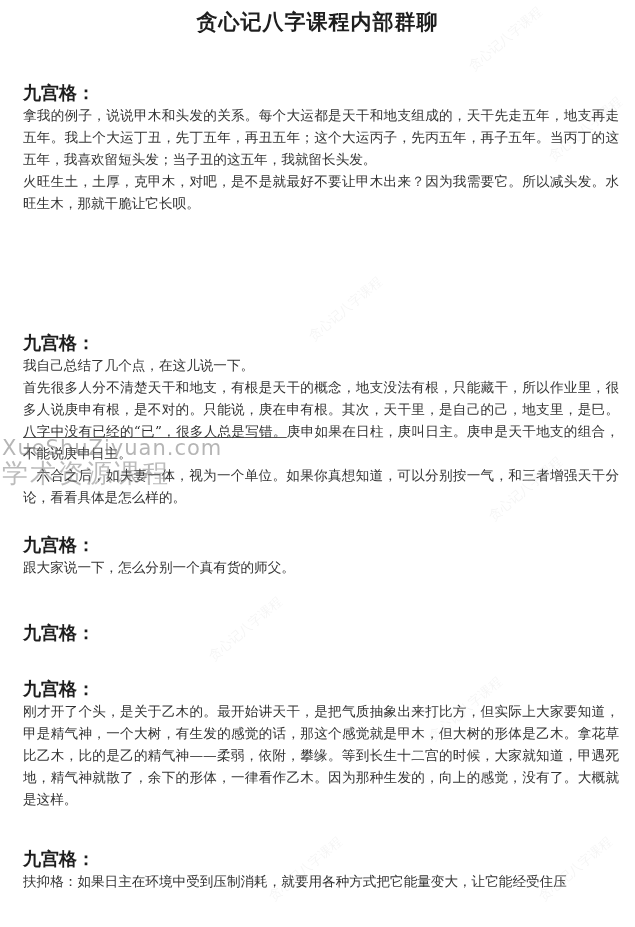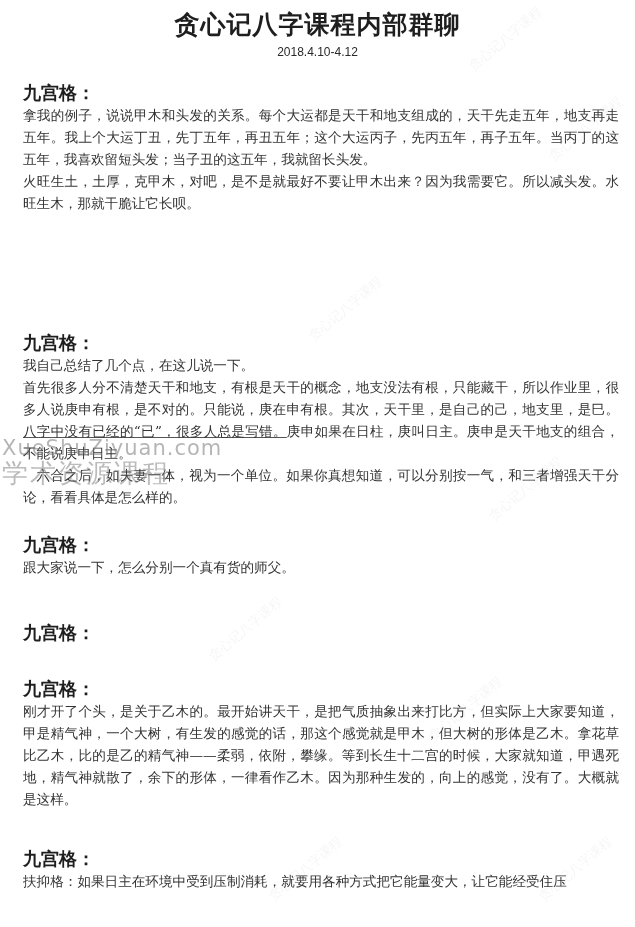--- a/index.html
+++ b/index.html
@@ -5,21 +5,21 @@
   html, body { margin: 0; padding: 0; }
   body {
     width: 635px; height: 927px; overflow: hidden;
     background: #ffffff; position: relative;
     font-family: "DejaVu Serif", "Liberation Serif", serif;
     color: #2a2a2a;
   }
   .page { position: absolute; left: 0; top: 0; width: 635px; height: 927px; }
   .title {
     position: absolute; left: 0; width: 635px; top: 8px; text-align: center;
-    font-size: 25px; font-weight: bold; letter-spacing: 1px; color: #1e1e1e;
+    font-size: 21px; font-weight: bold; letter-spacing: 1px; color: #1e1e1e;
     font-family: "DejaVu Sans", sans-serif;
   }
   .date {
     position: absolute; left: 0; width: 635px; top: 45px; text-align: center;
     font-size: 12px; color: #2a2a2a; font-family: "Liberation Sans", sans-serif;
   }
   .section { position: absolute; left: 23px; width: 596px; }
   .section-head {
     font-size: 18px; font-weight: bold; color: #1e1e1e; height: 22px; line-height: 22px;
     font-family: "DejaVu Sans", sans-serif;
@@ -50,21 +50,20 @@
   <div class="wm-diag" style="left:460px;top:30px;">贪心记八字课程</div>
   <div class="wm-diag" style="left:540px;top:120px;">贪心记八字课程</div>
   <div class="wm-diag" style="left:300px;top:300px;">贪心记八字课程</div>
   <div class="wm-diag" style="left:480px;top:480px;">贪心记八字课程</div>
   <div class="wm-diag" style="left:200px;top:620px;">贪心记八字课程</div>
   <div class="wm-diag" style="left:420px;top:700px;">贪心记八字课程</div>
   <div class="wm-diag" style="left:260px;top:860px;">贪心记八字课程</div>
   <div class="wm-diag" style="left:530px;top:860px;">贪心记八字课程</div>
 
   <div class="title">贪心记八字课程内部群聊</div>
-  <div class="date">2018.4.10-4.12</div>
 
   <div class="section" style="top:82px;">
     <div class="section-head">九宫格：</div>
     <p class="para">拿我的例子，说说甲木和头发的关系。每个大运都是天干和地支组成的，天干先走五年，地支再走五年。我上个大运丁丑，先丁五年，再丑五年；这个大运丙子，先丙五年，再子五年。当丙丁的这五年，我喜欢留短头发；当子丑的这五年，我就留长头发。</p>
     <p class="para">火旺生土，土厚，克甲木，对吧，是不是就最好不要让甲木出来？因为我需要它。所以减头发。水旺生木，那就干脆让它长呗。</p>
   </div>
 
   <div class="section" style="top:332px;">
     <div class="section-head">九宫格：</div>
     <p class="para">我自己总结了几个点，在这儿说一下。</p>

